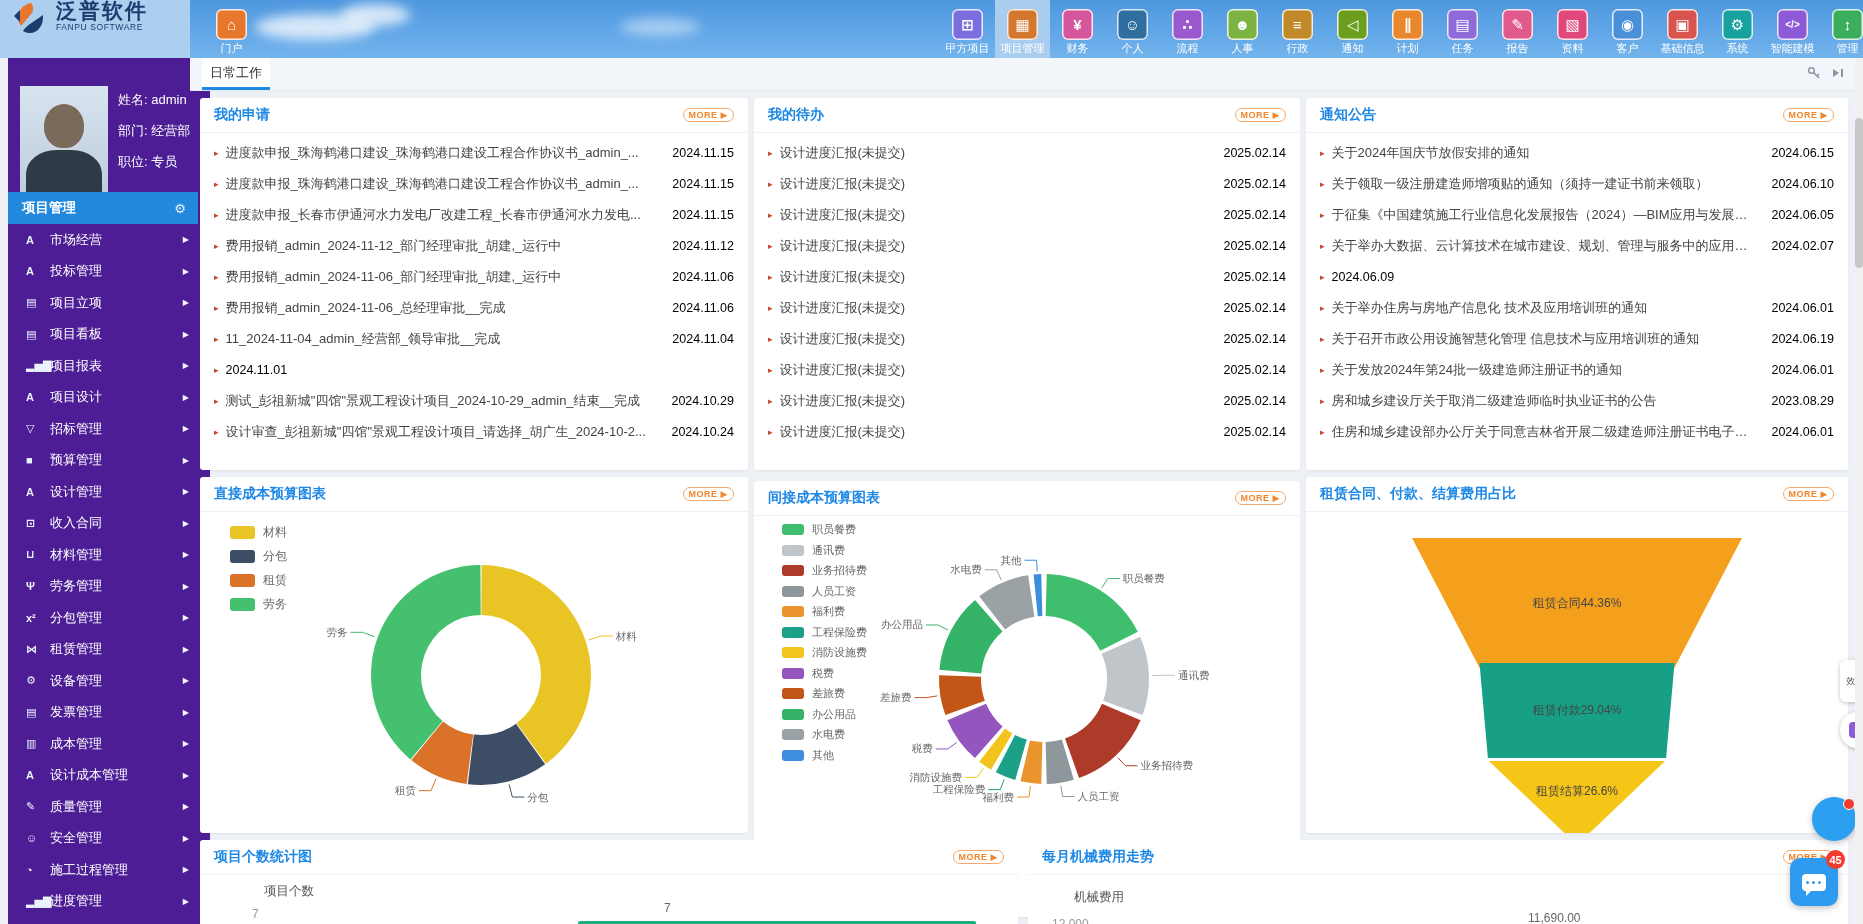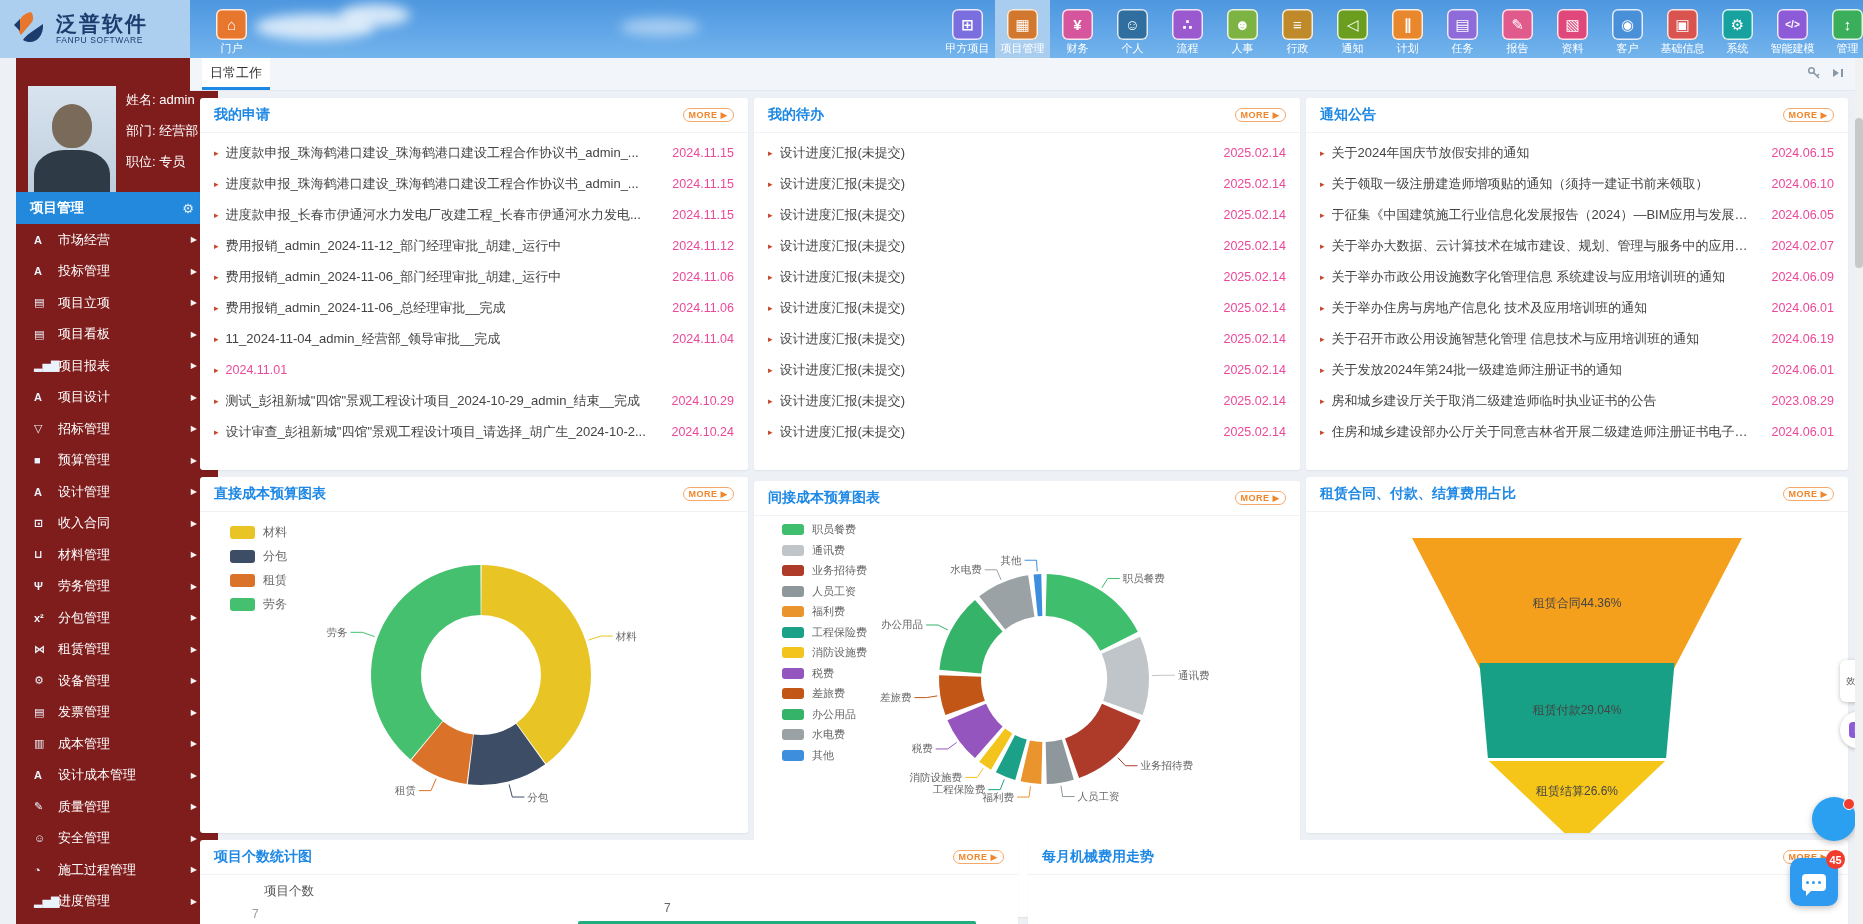--- a/index.html
+++ b/index.html
@@ -2,33 +2,33 @@
 <html><head>
 <meta charset="utf-8">
 <style>
   html,body{margin:0;padding:0}
   body{width:1863px;height:924px;overflow:hidden;position:relative;background:#EDF1F6;
        font-family:"Liberation Sans","DejaVu Sans",sans-serif;-webkit-font-smoothing:antialiased;color:#444}
   
   .topbar{position:absolute;left:0;top:0;width:1863px;height:58px;overflow:hidden;
     background:linear-gradient(180deg,#4E97DF 0%,#63A8E8 60%,#74B4EC 100%);}
   .topbar .cloud{position:absolute;border-radius:50%;background:rgba(255,255,255,.75);filter:blur(6px)}
-  .logo{position:absolute;left:0;top:0;width:190px;height:58px;background:#ACCFF0;display:flex;align-items:center}
+  .logo{position:absolute;left:0;top:0;width:190px;height:58px;background:#ACCFF0;display:flex;}
   .logo svg{margin:0 6px 0 10px}
   .logo .lt1{font-size:21px;font-weight:bold;color:#1C3C6E;letter-spacing:2px;line-height:22px}
   .logo .lt2{font-size:8.5px;color:#1C3C6E;letter-spacing:.6px}
   .navitem{width:55px;height:58px;display:flex;flex-direction:column;align-items:center;justify-content:flex-start;cursor:pointer;flex:0 0 auto}
   .navitem.active{background:#A9CDEF}
   .navitem .tile{width:31px;height:31px;margin-top:9px;border-radius:6px;display:flex;align-items:center;justify-content:center;
                  color:#fff;font-size:15px;font-weight:bold;box-shadow:inset 0 0 0 1.5px rgba(255,255,255,.85)}
   .navitem .nlabel{font-size:11px;color:#fff;margin-top:1px;white-space:nowrap}
   .portal{position:absolute;left:204px;top:0}
   .topnav{position:absolute;left:940px;top:0;height:58px;display:flex}
   
-  .sidebar{position:absolute;left:16px;top:58px;width:202px;bottom:0;background:#7f1d1d;color:#fff}
+  .sidebar{position:absolute;left:8px;top:58px;width:202px;bottom:0;background:#4c1d95;color:#fff}
   .avatar{position:absolute;left:12px;top:28px;width:88px;height:112px;background:linear-gradient(180deg,#D8E4EF 0%,#BCCCDC 100%);overflow:hidden}
   .avatar .head{position:absolute;left:24px;top:18px;width:40px;height:44px;border-radius:50% 50% 46% 46%;background:#7A6A5A}
   .avatar .body{position:absolute;left:6px;top:64px;width:76px;height:60px;border-radius:40% 40% 0 0;background:#2E3A46}
   .uinfo{position:absolute;left:110px;top:26px;font-size:13px;line-height:31px;white-space:nowrap}
   .sheader{position:absolute;left:0;top:134px;width:190px;height:32px;background:#2389DC;display:flex;align-items:center;
            font-size:13.5px;font-weight:bold;padding-left:14px;box-sizing:border-box}
   .sheader .gear{position:absolute;right:12px;font-size:13px;cursor:pointer;color:#EAF3FB}
   .smenu{position:absolute;left:0;top:166px;width:190px;bottom:0;overflow:hidden}
   .sitem{height:31.5px;display:flex;align-items:center;position:relative;padding-left:18px;font-size:13px;cursor:pointer}
   .sitem .sicon{width:24px;font-size:11px;font-weight:bold;color:#EAF3FB}
@@ -42,21 +42,21 @@
   
   .panel{position:absolute;background:#fff;border-radius:3px;box-shadow:0 1px 2px rgba(0,0,0,.06)}
   .phead{height:34px;display:flex;align-items:center;justify-content:space-between;padding:0 14px;border-bottom:1px solid #F0F2F5}
   .ptitle{font-size:14px;font-weight:bold;color:#1E88E5}
   .more{font-size:9px;font-weight:bold;color:#F0862B;border:1px solid #F5A869;border-radius:7px;padding:1px 5px;cursor:pointer;letter-spacing:.5px;background:#fff;white-space:nowrap}
   .pbody{position:relative;overflow:hidden}
   ul.rows{list-style:none;margin:4px 0 0 0;padding:0}
   ul.rows li{display:flex;align-items:center;height:31px;padding:0 14px;font-size:13px;color:#444;cursor:pointer}
   ul.rows .blt{color:#C8442A;font-size:9px;margin-right:7px;flex:0 0 auto}
   ul.rows .txt{flex:1 1 auto;overflow:hidden;white-space:nowrap;text-overflow:ellipsis;margin-right:12px}
-  ul.rows .date{flex:0 0 auto;color:#ec4899;font-size:12.5px}
+  ul.rows .date{flex:0 0 auto;color:#000000;font-size:12.5px}
   
   .legend{position:absolute;z-index:2}
   .legend .li{display:flex;align-items:center;margin-bottom:7px}
   .legend .sw{width:25px;height:13px;border-radius:3px;margin-right:8px;flex:0 0 auto}
   .legend .ln{font-size:12px;color:#666;white-space:nowrap}
   .legend.small .li{margin-bottom:5.5px}
   .legend.small .sw{width:22px;height:11px}
   .legend.small .ln{font-size:11px}
   svg text.dlabel{font-size:10.5px;fill:#666}
   
@@ -475,21 +475,20 @@
           <span class="txt">于征集《中国建筑施工行业信息化发展报告（2024）—BIM应用与发展》材料...</span>
           <span class="date">2024.06.05</span>
         </li>
         <li>
           <span class="blt">▸</span>
           <span class="txt">关于举办大数据、云计算技术在城市建设、规划、管理与服务中的应用培训班...</span>
           <span class="date">2024.02.07</span>
         </li>
         <li>
           <span class="blt">▸</span>
-          <span class="txt">关于举办市政公用设施数字化管理信息 系统建设与应用培训班的通知</span>
           <span class="date">2024.06.09</span>
         </li>
         <li>
           <span class="blt">▸</span>
           <span class="txt">关于举办住房与房地产信息化 技术及应用培训班的通知</span>
           <span class="date">2024.06.01</span>
         </li>
         <li>
           <span class="blt">▸</span>
           <span class="txt">关于召开市政公用设施智慧化管理 信息技术与应用培训班的通知</span>
@@ -683,20 +682,25 @@
     <span class="miniVal" style="left:464px;top:26px">7</span>
     <div class="barTop" style="left:378px;bottom:0;width:398px"></div>
   </div>
 </div>
 
 <div class="panel" style="left:1028px;top:840px;width:820px;height:120px">
   <div class="phead">
     <span class="ptitle">每月机械费用走势</span>
     <span class="more">MORE ▶</span>
   </div>
+  <div class="pbody" style="height:50px">
+    <span class="miniLabel" style="left:46px;top:14px">机械费用</span>
+    <span class="miniTick" style="left:24px;top:42px">12,000</span>
+    <span class="miniVal" style="left:500px;top:36px">11,690.00</span>
+  </div>
 </div>
 
 <div class="float-white svc">
   <span>效CA</span>
 </div>
 <div class="float-white msg">
   <span class="pp">⠿</span>
 </div>
 <div class="bluecircle">
   <span class="dot"></span>

